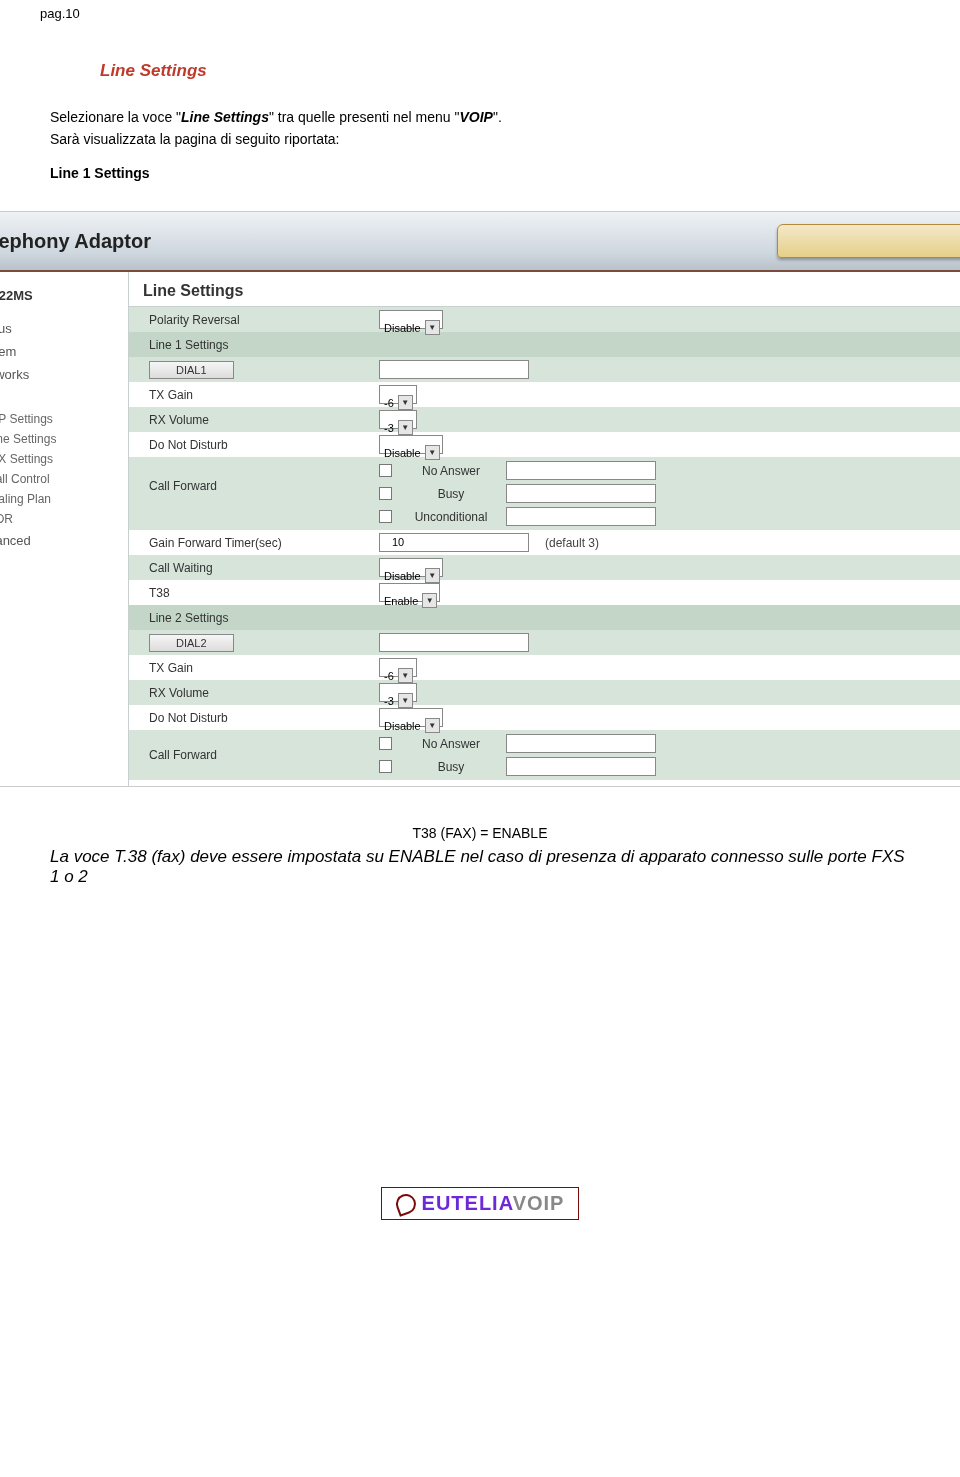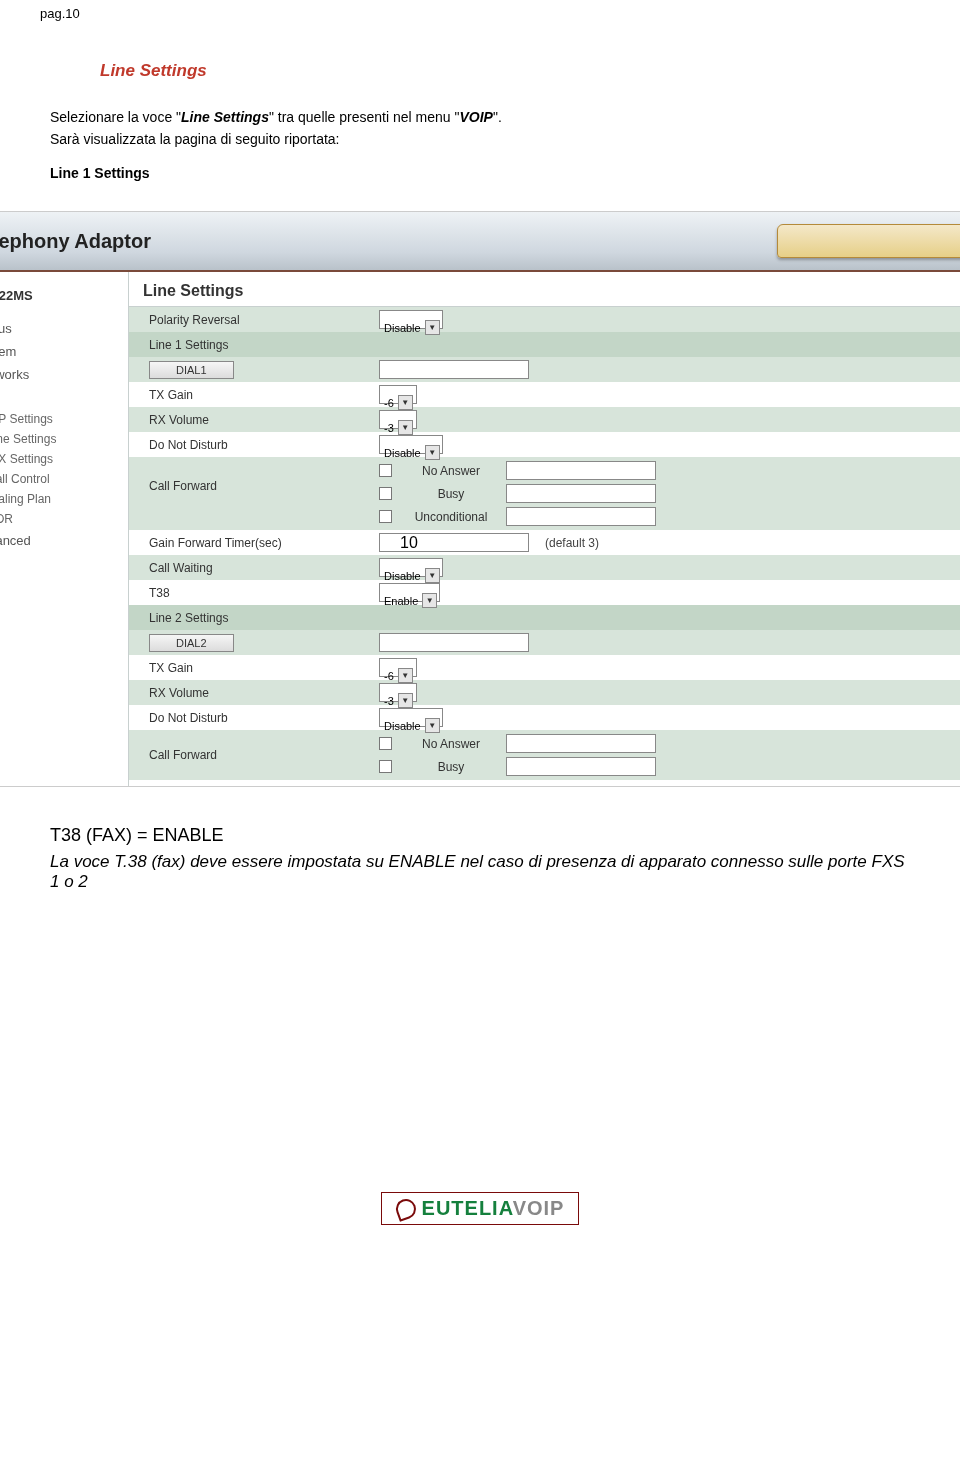--- a/index.html
+++ b/index.html
@@ -179,21 +179,21 @@
     border: 1px solid #777;
     background: #fff;
     margin-right: 4px;
     vertical-align: middle;
   }
   .cf-stack { display:flex; flex-direction:column; gap:4px; padding:4px 0; }
   .cf-line { display:flex; align-items:center; font-size:12px; color:#333;text-align:center; }
   .cf-line .cf-lbl { width: 110px; }
   .hint { font-size: 12px; color: #444; margin-left: 10px; }
   .after-ss { padding: 38px 50px 0 50px; }
-  .t38-line { font-size: 18px; margin-bottom: 6px; }
+  .t38-line { font-size: 14px; margin-bottom: 6px; text-align: center; }
   .italic-note { font-style: italic; font-size: 17px; }
   .footer-logo {
     text-align: center;
     margin-top: 300px;
     padding-bottom: 20px;
   }
   .footer-logo .logo-box {
     display: inline-flex;
     align-items: center;
     gap: 6px;
@@ -204,21 +204,21 @@
     width: 20px; height: 20px;
     border: 2px solid #7a0a0a;
     border-radius: 50% 50% 50% 0;
     transform: rotate(-20deg);
   }
   .footer-logo .ltxt {
     font-weight: bold;
     font-size: 20px;
     letter-spacing: 1px;
   }
-  .footer-logo .ltxt .red { color: #15803d; }
+  .footer-logo .ltxt .red { color: #6d28d9; }
   .footer-logo .ltxt .grey { color: #888; }
 </style>
 </head>
 <body>
 
 <div class="page-header">
   <span>pag.10</span>
 </div>
 
 <div class="content">
@@ -326,21 +326,21 @@
               <span class="cf-lbl">Unconditional</span>
               <span class="faux-input"></span>
             </div>
           </div>
         </div>
       </div>
 
       <div class="row plain">
         <div class="lbl">Gain Forward Timer(sec)</div>
         <div class="ctrl">
-          <span class="faux-input" style="width:150px; padding-left:20px; font-size:16px; line-height:17px;">10</span>
+          <span class="faux-input" style="width:150px; padding-left:12px; font-size:11px; line-height:17px;">10</span>
           <span class="hint">(default 3)</span>
         </div>
       </div>
 
       <div class="row alt">
         <div class="lbl">Call Waiting</div>
         <div class="ctrl">
           <span class="faux-select">
             <span>Disable</span>
             <span class="arrow">▼</span>

